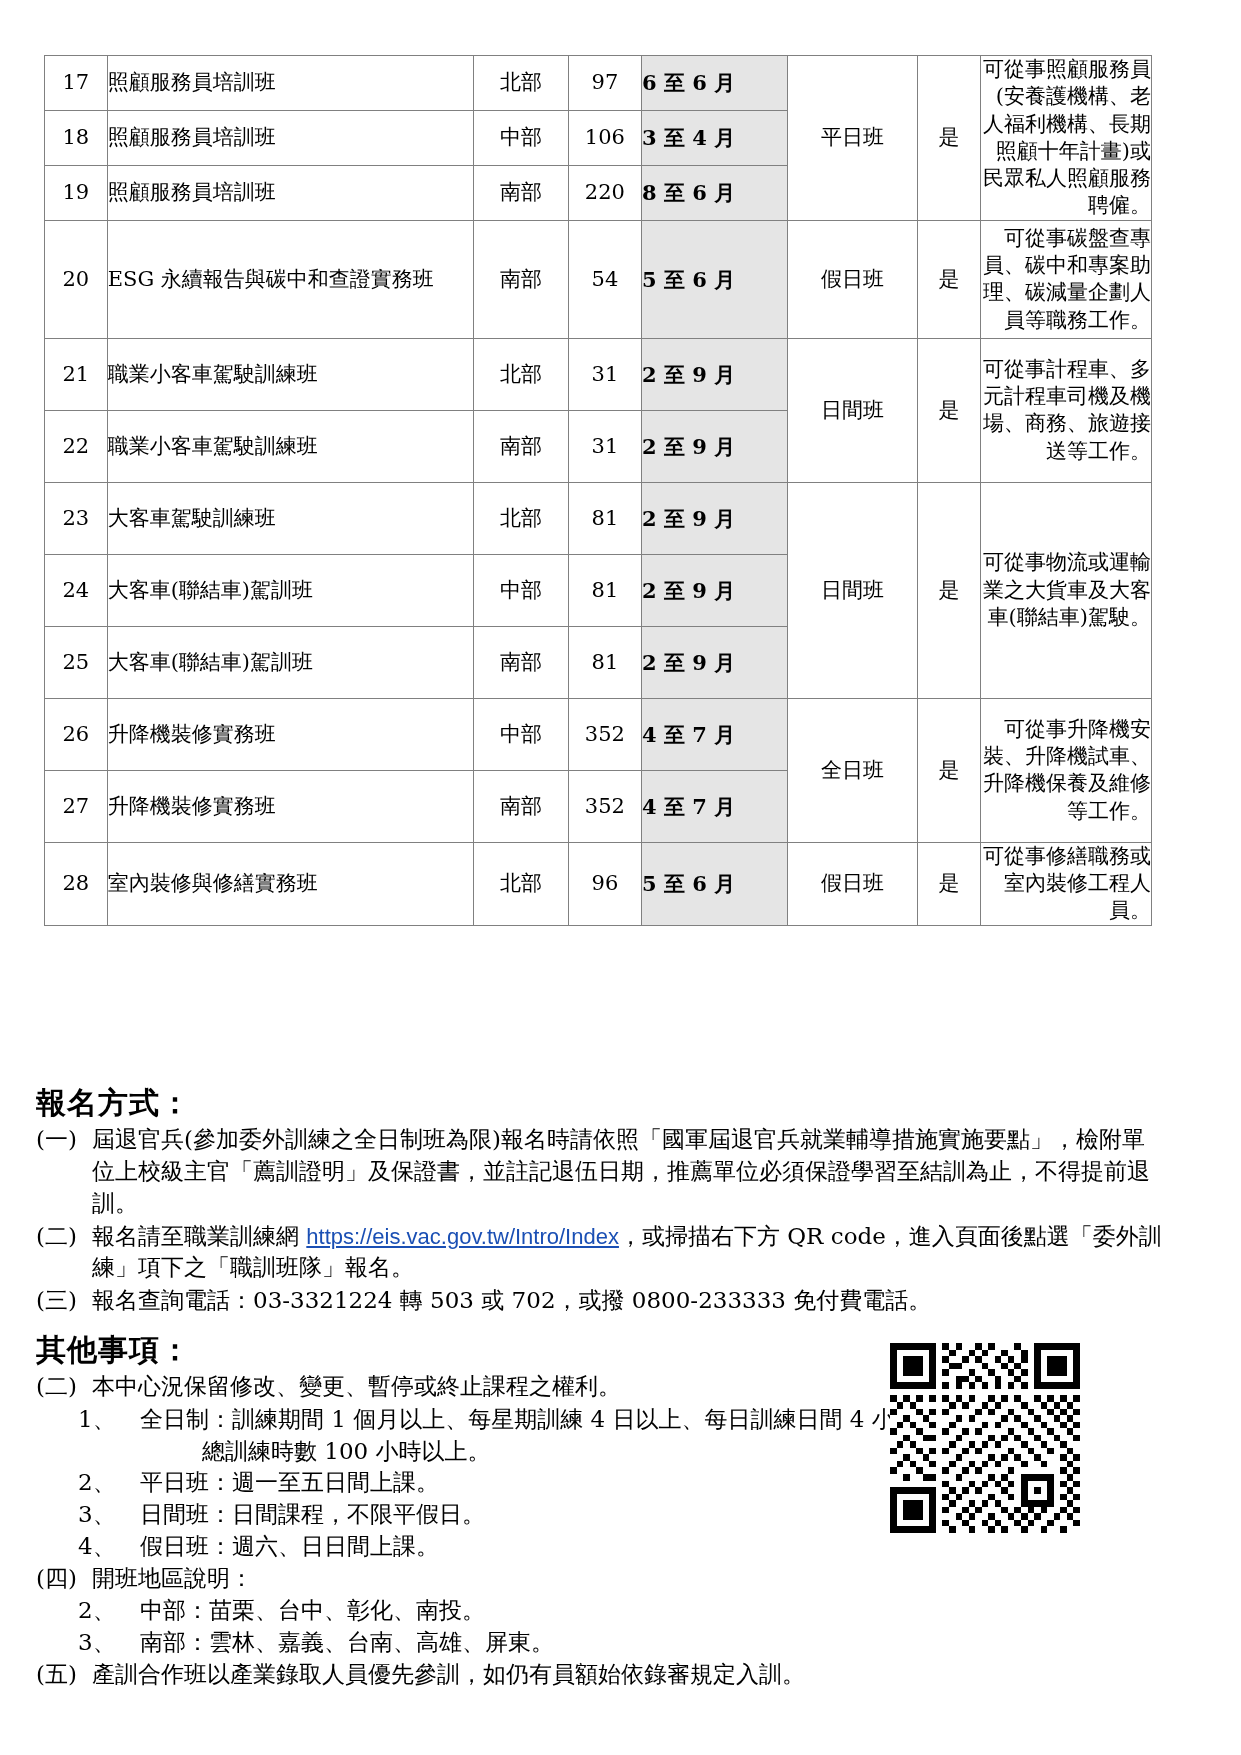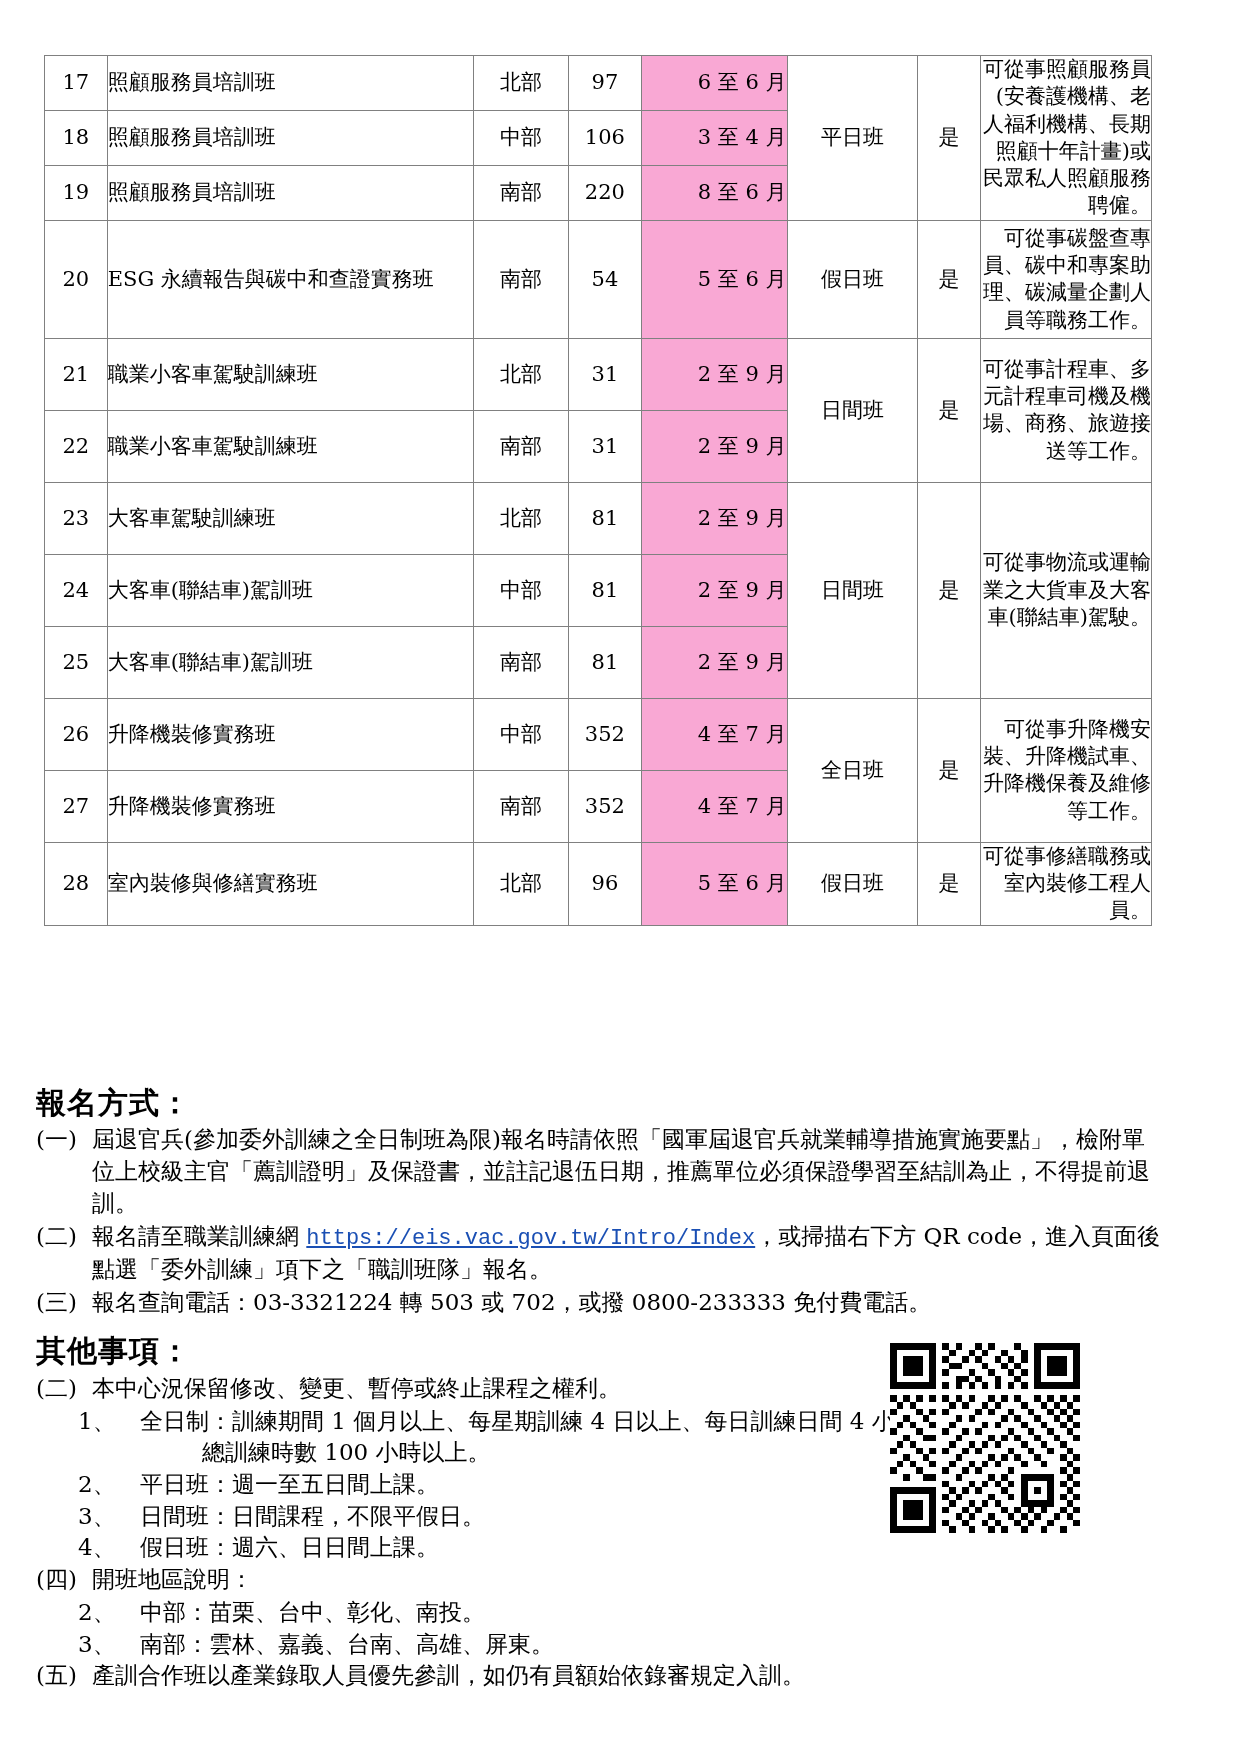--- a/index.html
+++ b/index.html
@@ -38,21 +38,21 @@
     padding: 0;
     vertical-align: middle;
     font-size: 21px;
     line-height: 1.3;
     font-family: "DejaVu Serif", "Liberation Serif", serif;
   }
   .c-no      { width: 58px;  text-align: center; font-size: 23px; }
   .c-name    { width: 344px; text-align: left; padding-left: 14px; padding-right: 6px; font-size: 22px; line-height: 1.75; }
   .c-region  { width: 88px;  text-align: center; font-size: 22px; }
   .c-hours   { width: 68px;  text-align: center; font-size: 23px; }
-  .c-month   { width: 136px; text-align: right; font-size: 22px; background: #f9a8d4; }
+  .c-month   { width: 136px; text-align: left; font-size: 22px; background: #e5e5e5; font-weight: bold; }
   .c-type    { width: 122px; text-align: center; font-size: 22px; }
   .c-yes     { width: 58px;  text-align: center; font-size: 22px; }
   .c-desc    { width: 160px; text-align: right; padding: 4px 6px 4px 8px;
                font-size: 19px; line-height: 1.45; vertical-align: middle; }
 
   .row-tall  { height: 72px; }
   .row-xtall { height: 118px; }
 
   
   .text-block {
@@ -92,21 +92,21 @@
     margin-left: -62px;
   }
   .cont {
     display: block;
     padding-left: 166px;
     margin: 0;
   }
   .link {
     color: #1a4fb4;
     text-decoration: underline;
-    font-family: Liberation Mono, monospace;
+    font-family: Liberation Sans, sans-serif;
     font-size: 22px;
   }
 
   
   .qr-wrap {
     position: absolute;
     left: 890px;
     top: 1343px;
     width: 190px;
     height: 190px;

